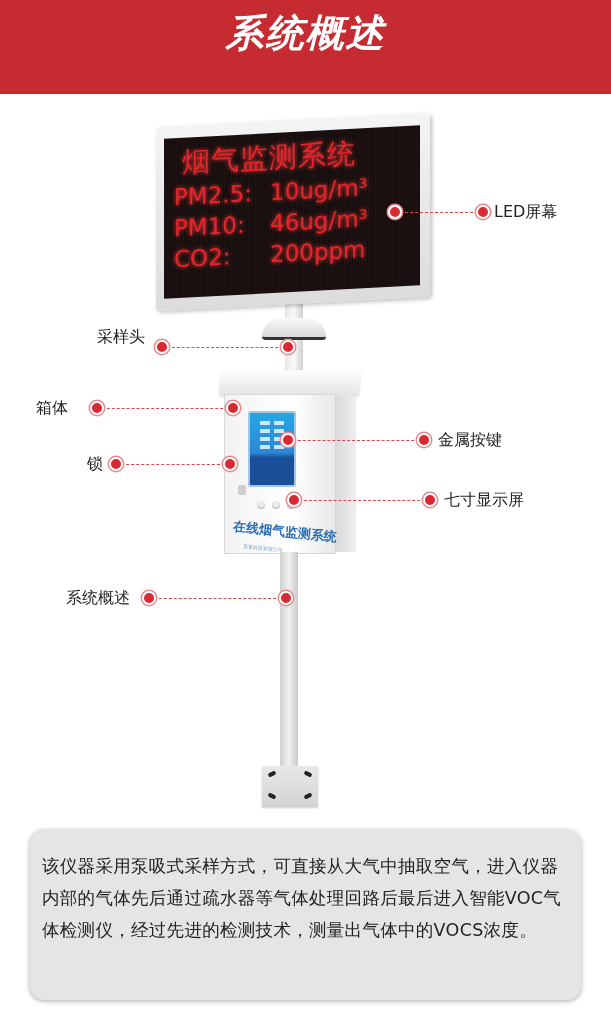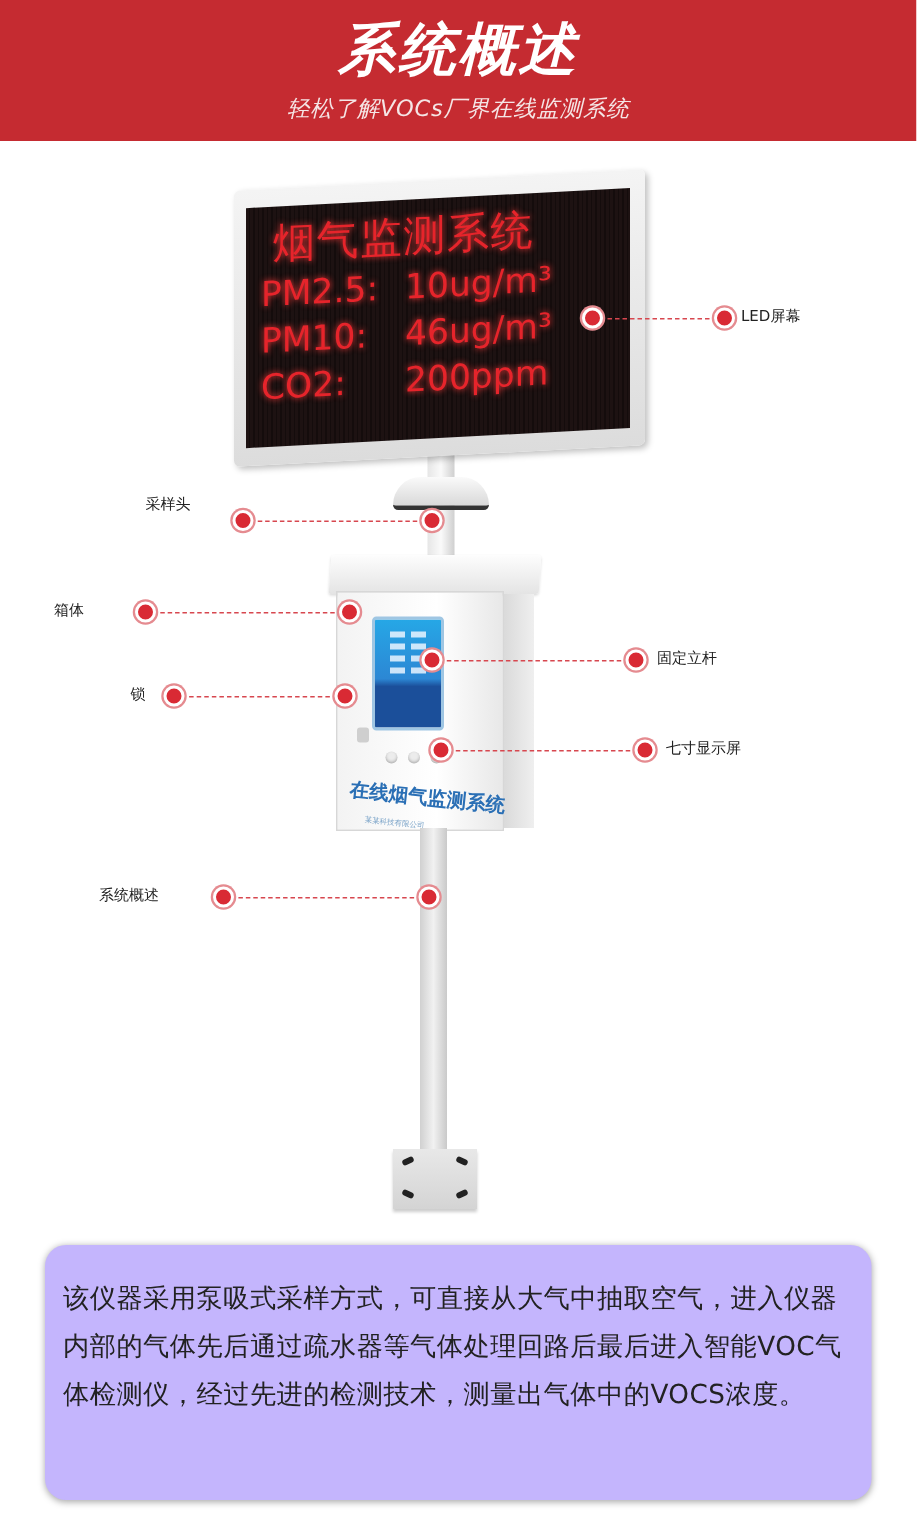--- a/index.html
+++ b/index.html
@@ -32,31 +32,30 @@
   .box-small { position: absolute; left: 18px; top: 150px; font-size: 5px; color: #7aa3c8; transform: rotate(6deg); white-space: nowrap; }
   .lock { position: absolute; left: 13px; top: 90px; width: 8px; height: 10px; background: #cfcfcf; border-radius: 2px; }
 
   .pole { position: absolute; left: 280px; top: 552px; width: 18px; height: 220px; background: linear-gradient(90deg,#d0d0d0,#f1f1f1,#c9c9c9); }
   .base { position: absolute; left: 262px; top: 766px; width: 56px; height: 40px; background: linear-gradient(180deg,#e8e8e8,#d4d4d4); box-shadow: 0 2px 2px rgba(0,0,0,0.2); }
   .hole { position: absolute; width: 8px; height: 4px; background: #222; border-radius: 3px; transform: rotate(-25deg); }
 
   
   .dot { position: absolute; width: 14px; height: 14px; margin: -7px 0 0 -7px; border-radius: 50%; background: #d92a34; border: 2px solid #fff; box-shadow: 0 0 0 1.5px #e58b90; }
   .line { position: absolute; height: 0; border-top: 1.5px dashed #d7474f; }
-  .label { position: absolute; font-size: 10px; color: #222; line-height: 18px; white-space: nowrap; }
+  .label { position: absolute; font-size: 16px; color: #222; line-height: 18px; white-space: nowrap; }
 
-  .desc { position: absolute; left: 30px; top: 830px; width: 551px; height: 170px; border-radius: 14px; background: #c4b5fd; box-shadow: 0 1px 5px rgba(0,0,0,0.35); padding: 20px 12px 0 12px; }
+  .desc { position: absolute; left: 30px; top: 830px; width: 551px; height: 170px; border-radius: 14px; background: #e5e5e5; box-shadow: 0 1px 5px rgba(0,0,0,0.35); padding: 20px 12px 0 12px; }
   .desc-text { font-size: 17.5px; line-height: 32px; color: #222; letter-spacing: 0.3px; }
 </style>
 </head>
 <body>
 
 <div class="banner">
   <div class="banner-title">系统概述</div>
-  <div class="banner-sub">轻松了解VOCs厂界在线监测系统</div>
 </div>
 
 <div class="pole-top"></div>
 <div class="bracket" style="left:262px"></div>
 <div class="bracket" style="left:310px;top:292px"></div>
 
 <div class="led-frame">
   <div class="led-screen">
     <div class="led-line led-title">烟气监测系统</div>
     <div class="led-line"><span class="k">PM2.5:</span><span>10ug/m³</span></div>
@@ -105,21 +104,21 @@
 <div class="dot" style="left:288px;top:347px"></div>
 
 <div class="label" style="left:36px;top:399px">箱体</div>
 <div class="line" style="left:97px;top:408px;width:136px"></div>
 <div class="dot" style="left:97px;top:408px"></div>
 <div class="dot" style="left:233px;top:408px"></div>
 
 <div class="line" style="left:288px;top:440px;width:136px"></div>
 <div class="dot" style="left:288px;top:440px"></div>
 <div class="dot" style="left:424px;top:440px"></div>
-<div class="label" style="left:438px;top:431px">固定立杆</div>
+<div class="label" style="left:438px;top:431px">金属按键</div>
 
 <div class="label" style="left:87px;top:455px">锁</div>
 <div class="line" style="left:116px;top:464px;width:114px"></div>
 <div class="dot" style="left:116px;top:464px"></div>
 <div class="dot" style="left:230px;top:464px"></div>
 
 <div class="line" style="left:294px;top:500px;width:136px"></div>
 <div class="dot" style="left:294px;top:500px"></div>
 <div class="dot" style="left:430px;top:500px"></div>
 <div class="label" style="left:444px;top:491px">七寸显示屏</div>

